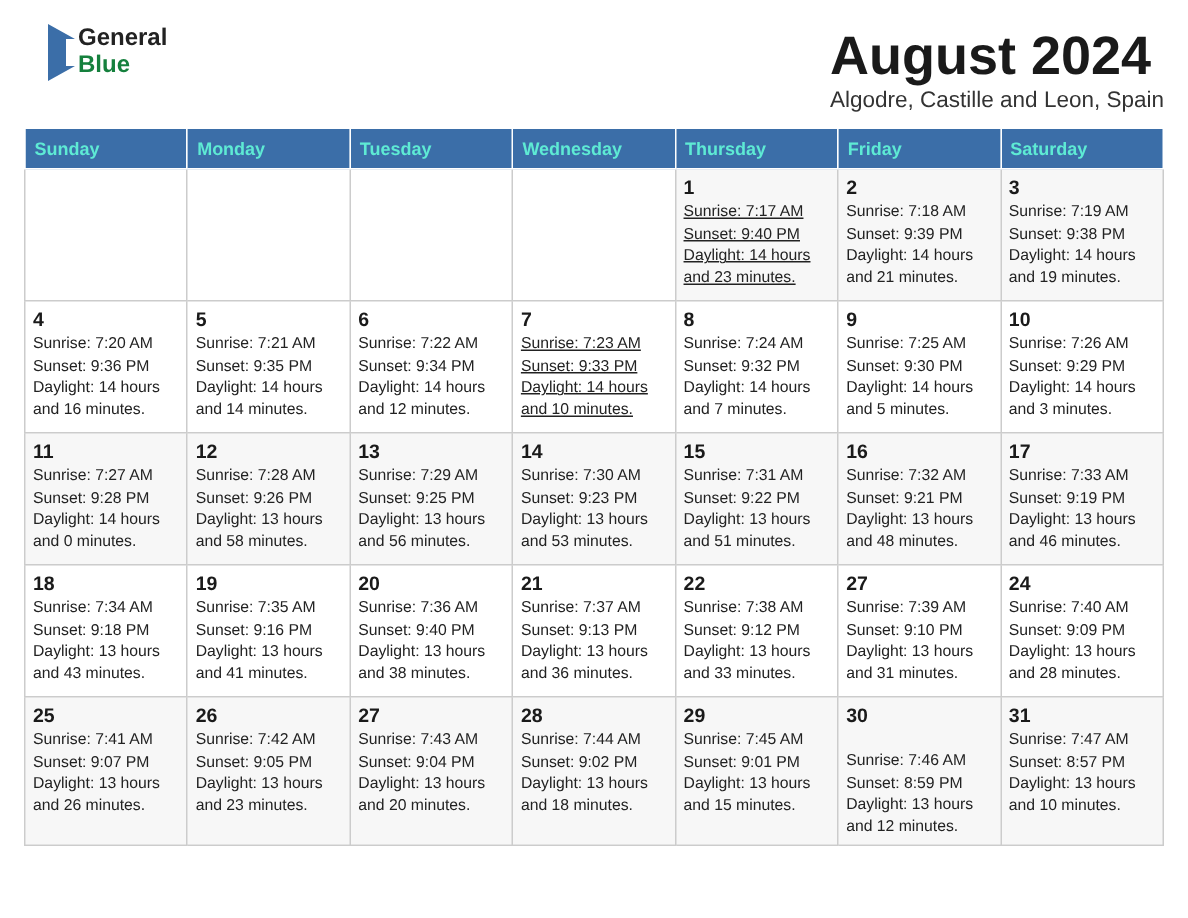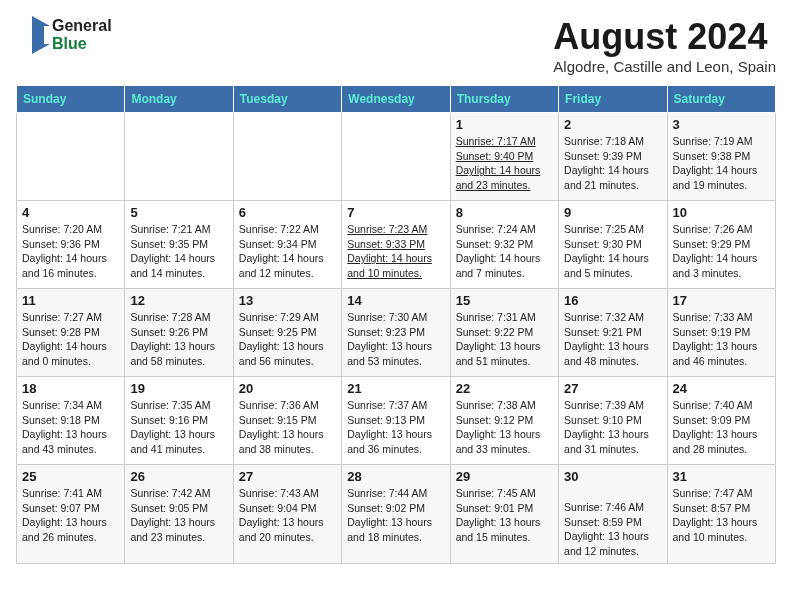--- a/index.html
+++ b/index.html
@@ -243,21 +243,21 @@
         <td>
           <div class="cell-day">19</div>
           <div class="cell-info" style="white-space: pre-line;">Sunrise: 7:35 AM
 Sunset: 9:16 PM
 Daylight: 13 hours
 and 41 minutes.</div>
         </td>
         <td>
           <div class="cell-day">20</div>
           <div class="cell-info" style="white-space: pre-line;">Sunrise: 7:36 AM
-Sunset: 9:15 PM
+Sunset: 9:40 PM
 Daylight: 13 hours
 and 38 minutes.</div>
         </td>
         <td>
           <div class="cell-day">21</div>
           <div class="cell-info" style="white-space: pre-line;">Sunrise: 7:37 AM
 Sunset: 9:13 PM
 Daylight: 13 hours
 and 36 minutes.</div>
         </td>

